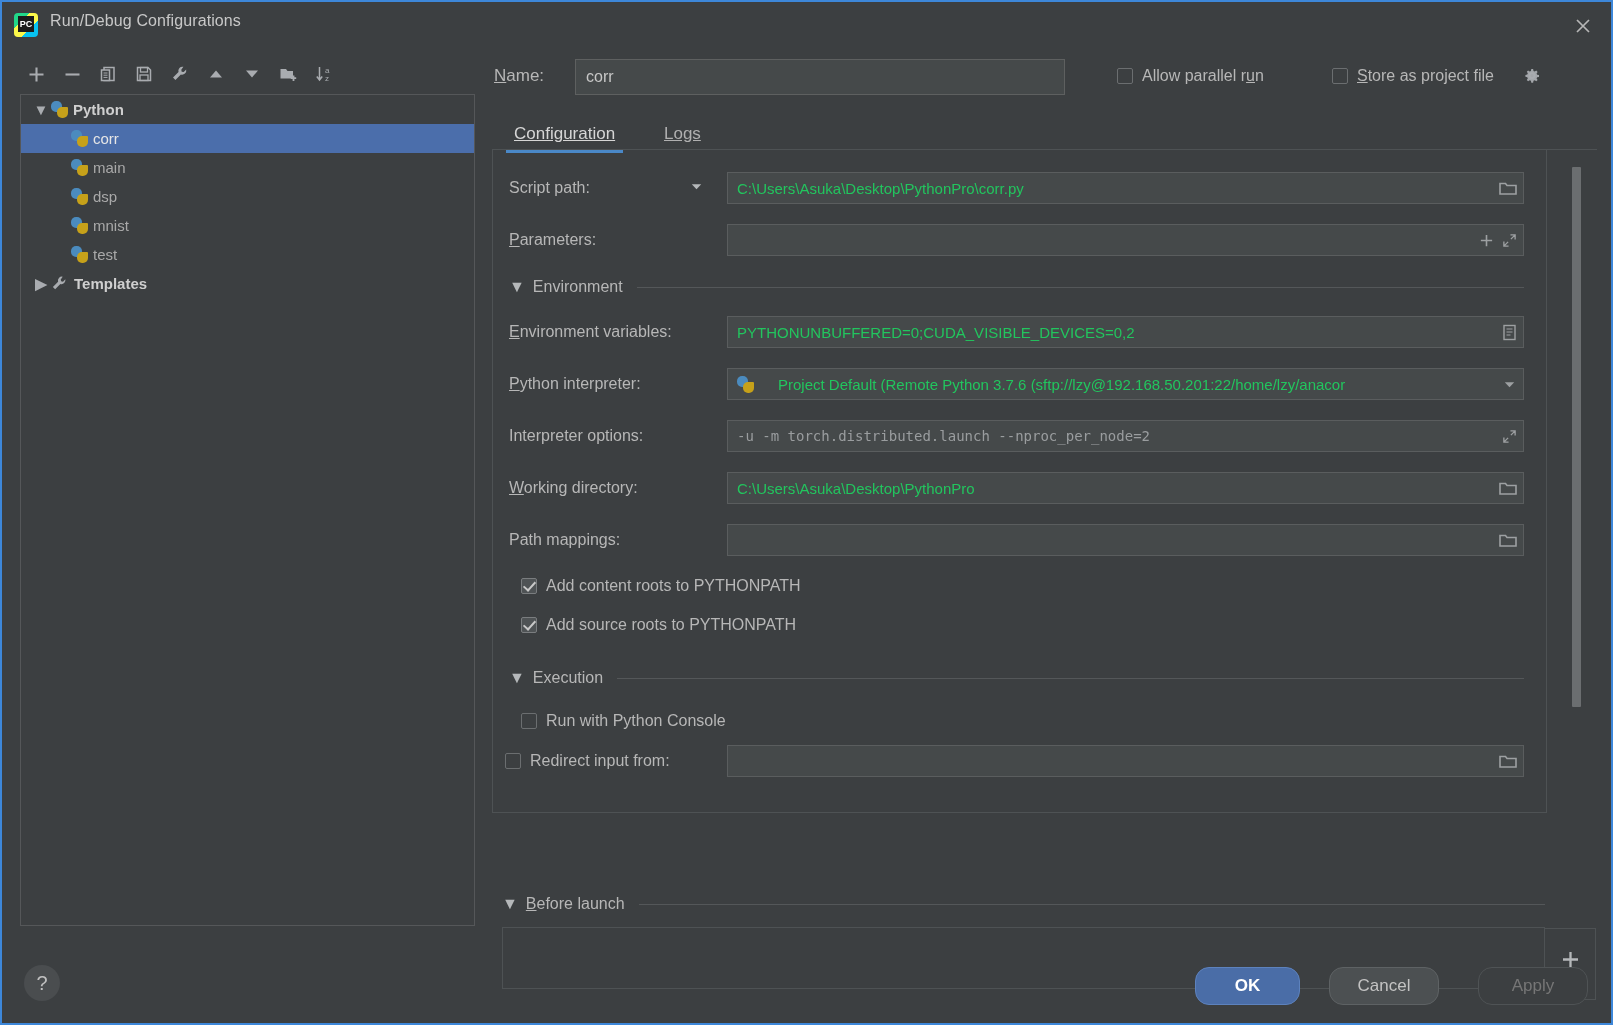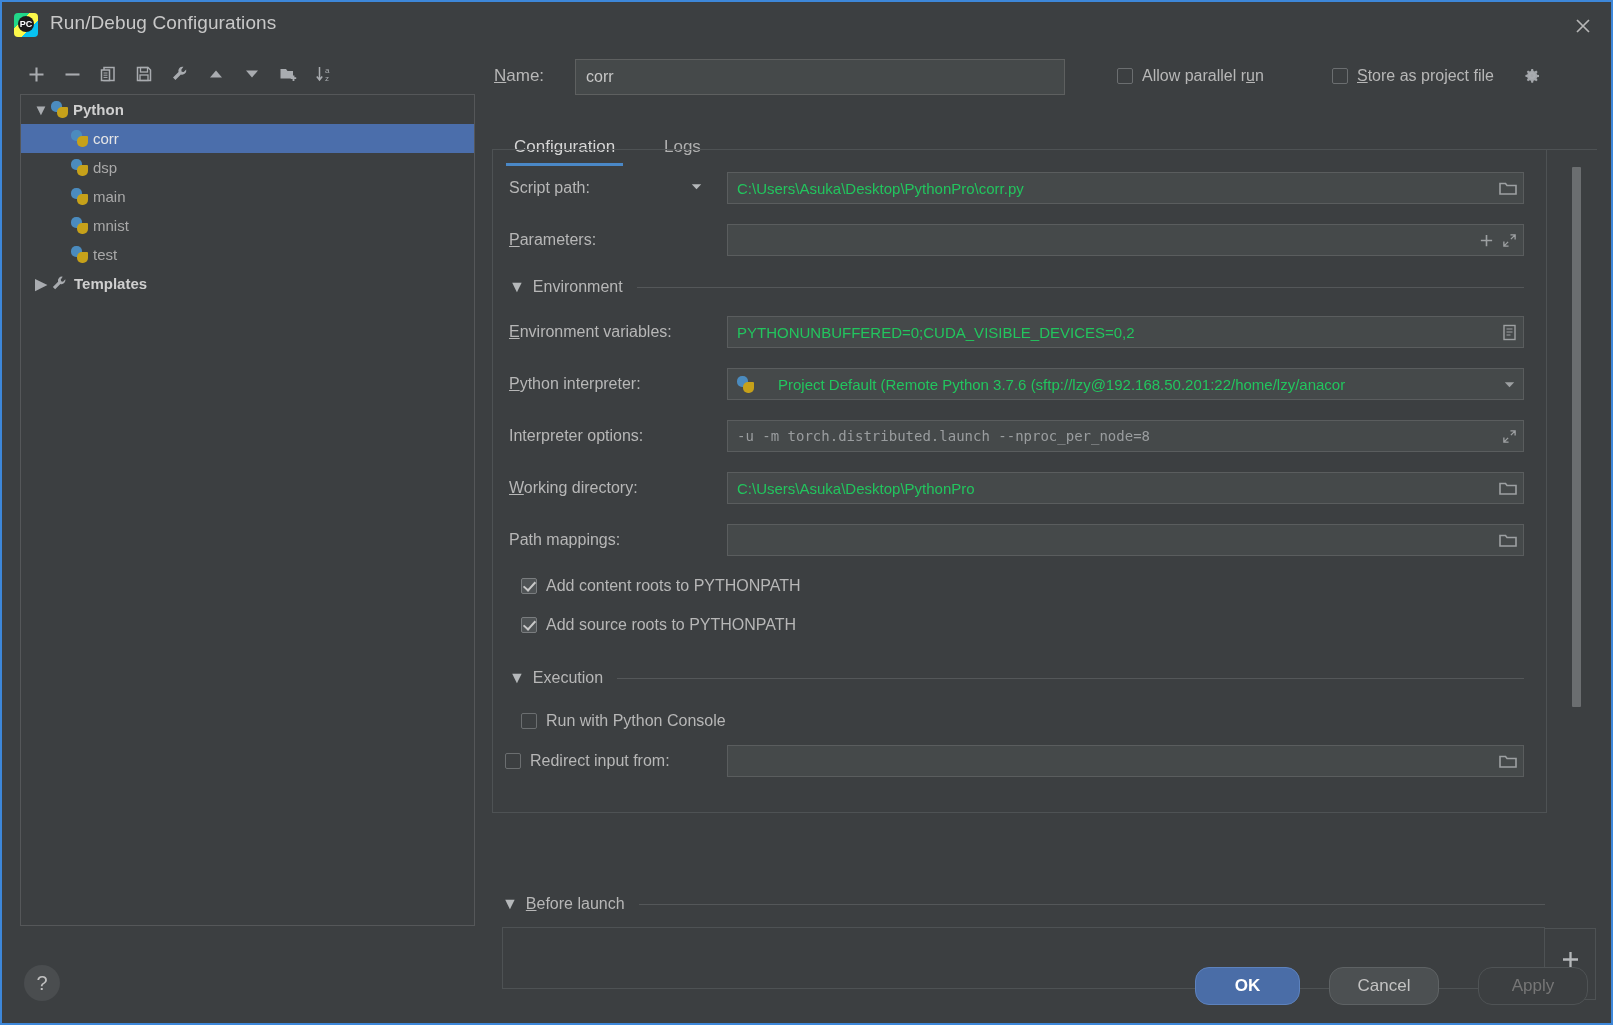--- a/index.html
+++ b/index.html
@@ -24,28 +24,28 @@
     background: #3c3f41;
   }
   #pc-logo {
     position: absolute; left: 12px; top: 11px;
     width: 24px; height: 24px; border-radius: 4px;
     background: linear-gradient(135deg,#21d789 0%,#21d789 33%,#fcf84a 33%,#fcf84a 66%,#07c3f2 66%);
     overflow: hidden;
   }
   #pc-logo .sq {
     position: absolute; left: 4px; top: 3px; width: 16px; height: 16px;
-    background: #1b1b1b; border-radius: 8px;
+    background: #1b1b1b; border-radius: 0;
     color: #ffffff; font-size: 9px; font-weight: bold;
     line-height: 16px; text-align: center;
     font-family: "Liberation Sans", sans-serif;
   }
   #dlg-title {
     position: absolute; left: 48px; top: 10px;
-    font-size: 19px; color: #c8c8c8; letter-spacing: .1px;
+    font-size: 16px; color: #c8c8c8; letter-spacing: .1px;
   }
   #close-btn {
     position: absolute; right: 14px; top: 10px;
     width: 28px; height: 28px; cursor: pointer;
     color: #b6b6b6;
   }
   #close-btn svg { display: block; margin: 6px; }
 
   
   #left-toolbar {
@@ -134,23 +134,23 @@
   #gear-btn {
     position: absolute; left: 1030px; top: 9px;
     width: 22px; height: 22px; cursor: pointer; color: #a9acb0;
   }
 
   
   #tabs {
     position: absolute; left: 0; top: 55px; right: 0; height: 38px;
   }
   .tab {
-    position: absolute; top: 16px; height: 38px; cursor: pointer;
+    position: absolute; top: 3px; height: 38px; cursor: pointer;
     font-size: 17px; color: #b0b0b0;
-    display: flex; align-items: center;
+    display: flex; align-items: center; text-decoration: underline;
   }
   .tab.active { color: #d6d6d6; }
   .tab.active::after {
     content: ""; position: absolute; left: -8px; right: -8px; bottom: 0;
     height: 3px; background: #4a88c7;
   }
   #tab-configuration { left: 22px; }
   #tab-logs { left: 172px; }
   #tab-underline {
     position: absolute; left: 0; right: 0; bottom: 0;
@@ -355,31 +355,31 @@
       <span class="lbl">corr</span>
     </div>
 
     <div class="tree-row">
       <span class="tw spacer"></span>
       <span class="tw spacer"></span>
       <span class="pyicon">
           <i class="b1"></i>
           <i class="b2"></i>
         </span>
-      <span class="lbl">dsp</span>
+      <span class="lbl">main</span>
     </div>
 
     <div class="tree-row">
       <span class="tw spacer"></span>
       <span class="tw spacer"></span>
       <span class="pyicon">
           <i class="b1"></i>
           <i class="b2"></i>
         </span>
-      <span class="lbl">main</span>
+      <span class="lbl">dsp</span>
     </div>
 
     <div class="tree-row">
       <span class="tw spacer"></span>
       <span class="tw spacer"></span>
       <span class="pyicon">
           <i class="b1"></i>
           <i class="b2"></i>
         </span>
       <span class="lbl">mnist</span>
@@ -515,21 +515,21 @@
                   <path d="M3 5.5 L8 11 L13 5.5 Z" fill="currentColor"></path>
                 </svg>
             </span>
           </span>
         </div>
       </div>
 
       <div class="frow" style="top:270px;">
         <div class="flabel" style="top:7px;">Interpreter options:</div>
         <div class="finput mono">
-          <span>-u -m torch.distributed.launch --nproc_per_node=8</span>
+          <span>-u -m torch.distributed.launch --nproc_per_node=2</span>
           <span class="fld-icons">
             <span class="fld-btn">
               <svg width="15" height="15" viewBox="0 0 16 16">
                   <path d="M9 2 H14 V7 M14 2 L9.5 6.5 M7 14 H2 V9 M2 14 L6.5 9.5" stroke="currentColor" stroke-width="1.4" fill="none"></path>
                 </svg>
             </span>
           </span>
         </div>
       </div>
 

